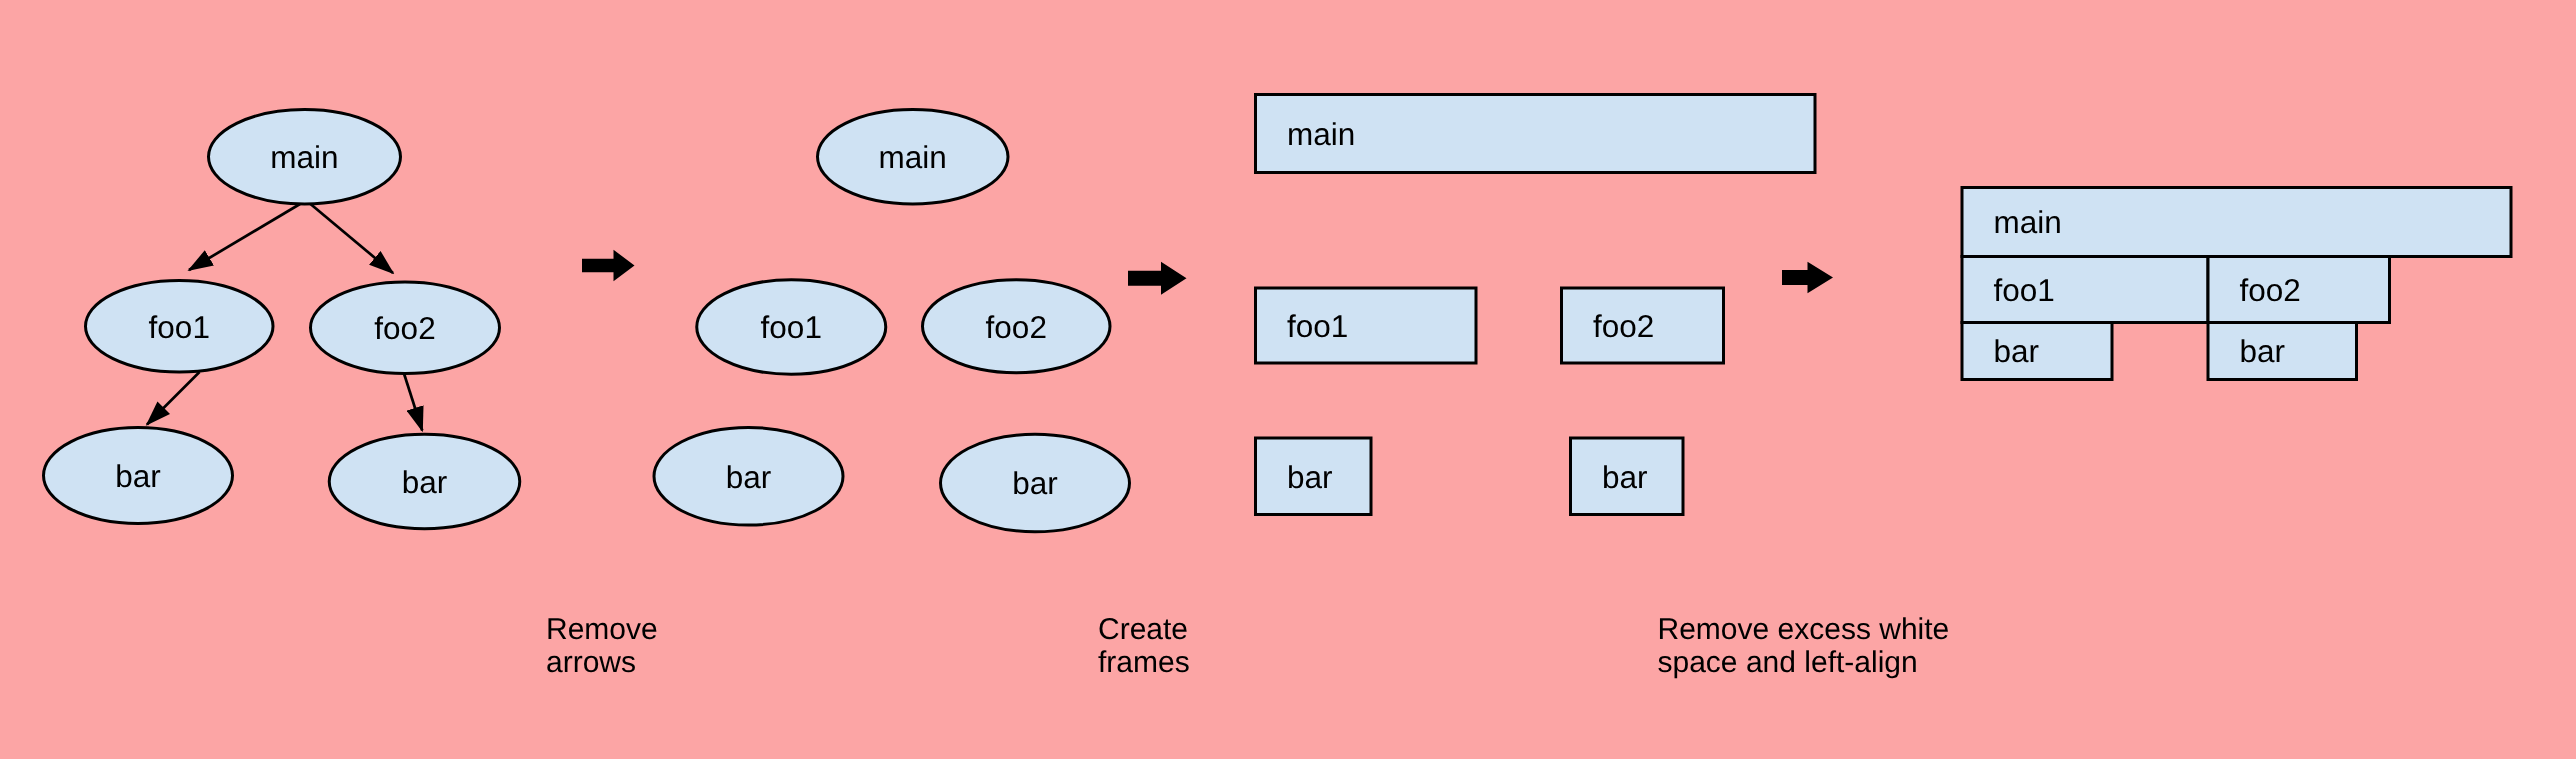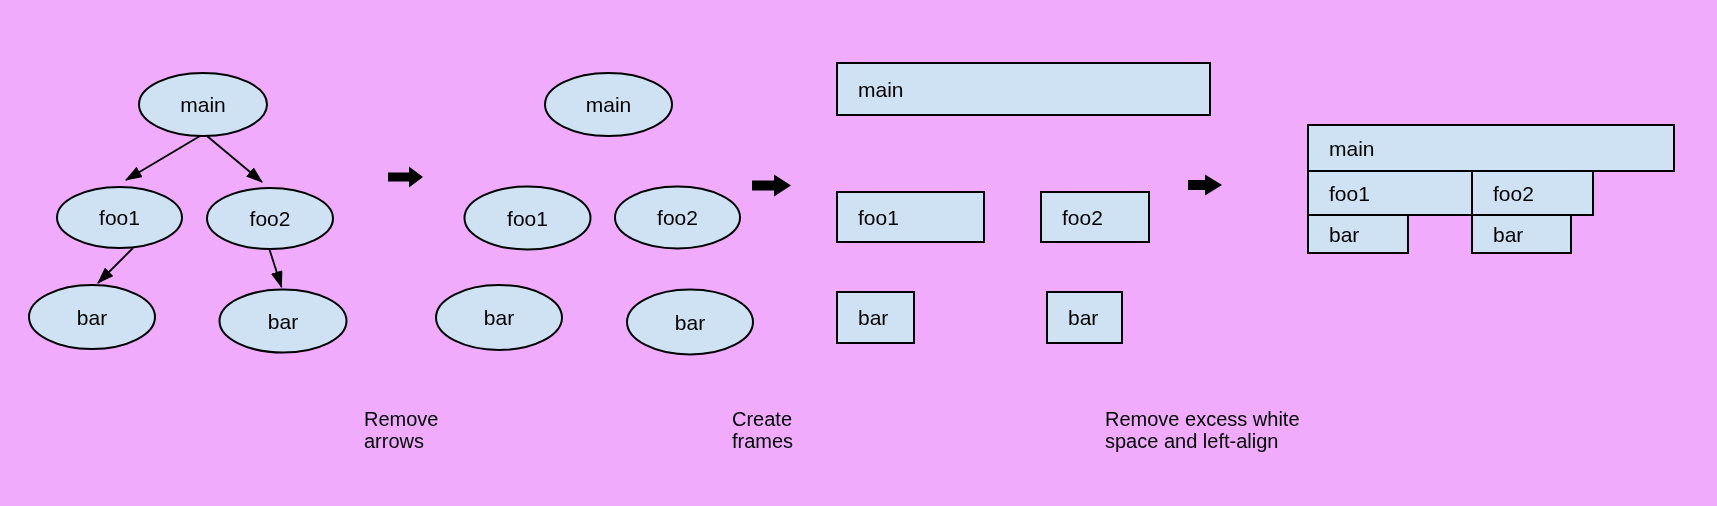--- a/index.html
+++ b/index.html
@@ -1,16 +1,16 @@
 <!DOCTYPE html>
 <html><head>
 <meta charset="utf-8">
 <style>
   html,body{margin:0;padding:0;background:#ffffff;}
-  .canvas{position:relative;width:1717px;height:506px;background:#f0abfc;overflow:hidden;}
+  .canvas{position:relative;width:1717px;height:506px;background:#fca5a5;overflow:hidden;}
   svg{display:block;}
   .node{stroke:#000000;stroke-width:2;}
   .edge{stroke:#000000;stroke-width:1.8;fill:none;}
   .ah{fill:#000000;}
   .nlabel{font-family:"Liberation Sans","DejaVu Sans",sans-serif;font-size:21px;fill:#000000;}
   .mid{text-anchor:middle;}
   .caption{font-family:"Liberation Sans","DejaVu Sans",sans-serif;font-size:20px;fill:#000000;}
 </style>
 </head>
 <body>

